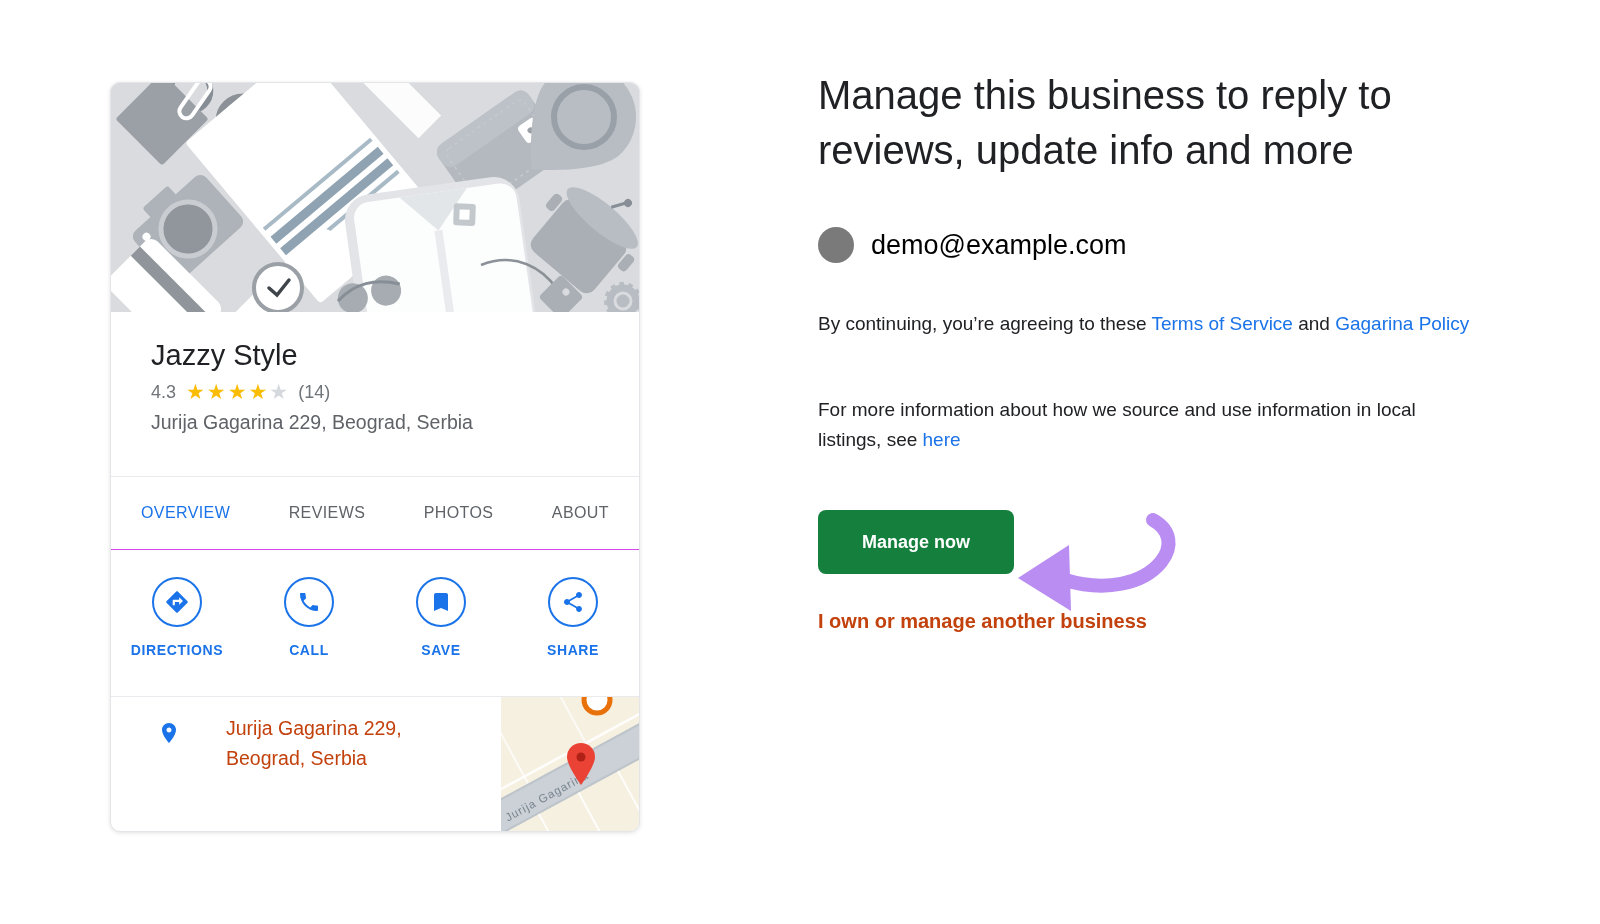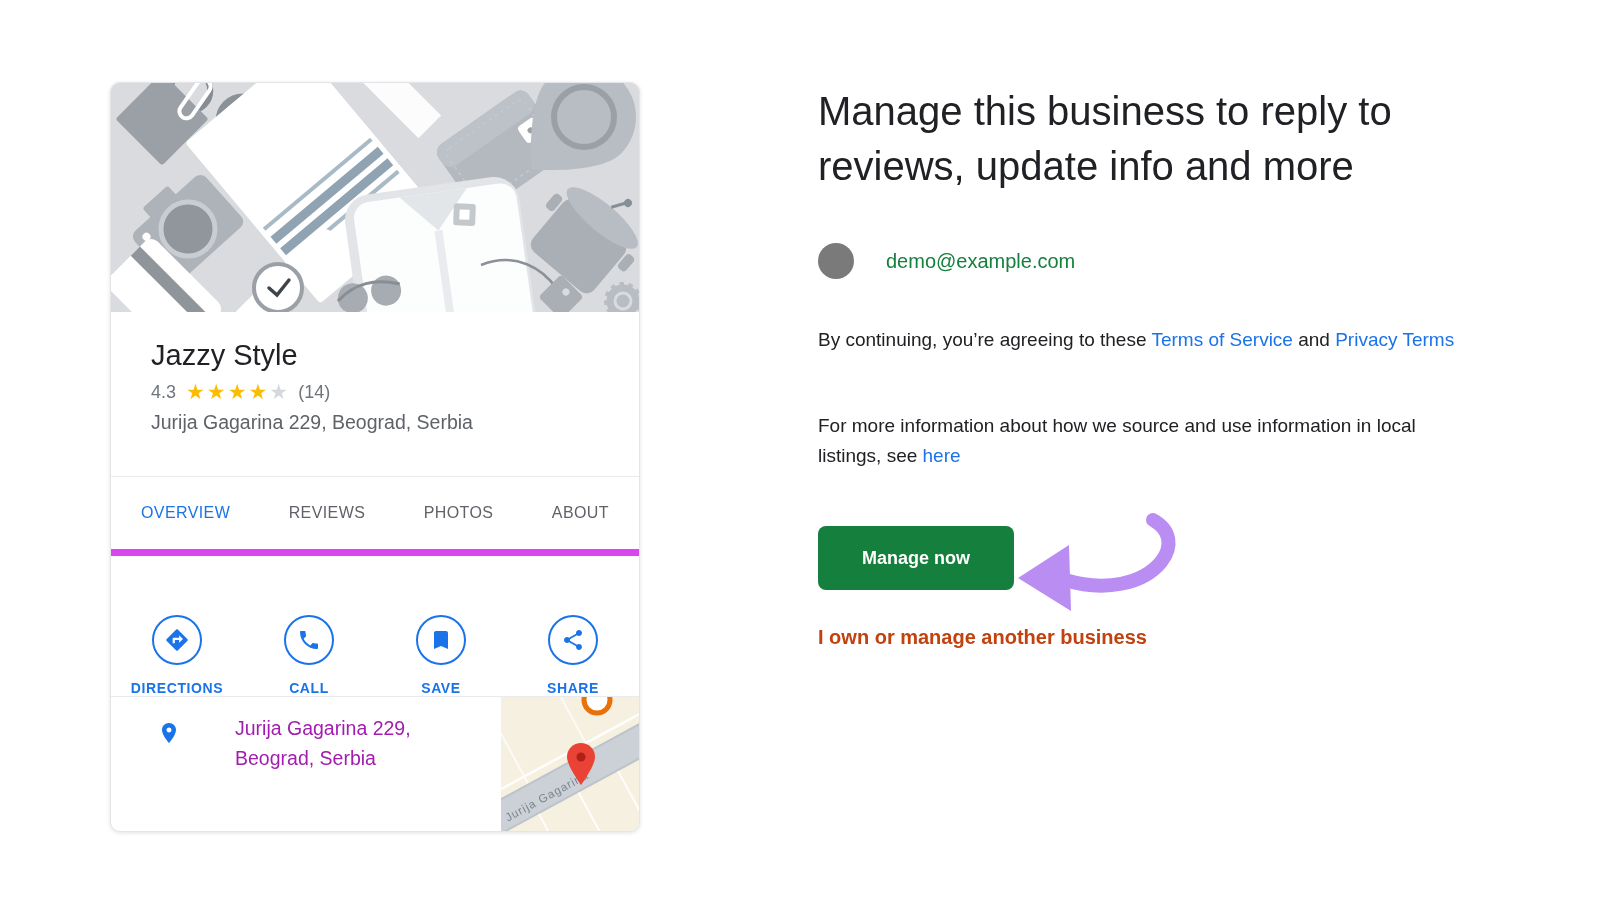--- a/index.html
+++ b/index.html
@@ -22,39 +22,39 @@
   .star.filled{color:#fbbc04;}
   .review-count{font-size:18px;color:#70757a;margin-left:8px;}
   .biz-addr{margin-top:8px;font-size:19.5px;color:#5f6368;}
   .tabs{
     height:73px;box-sizing:border-box;border-top:1px solid #e8eaed;
     display:flex;align-items:center;justify-content:space-between;padding:0 30px;
   }
   .tab{font-size:16px;font-weight:400;letter-spacing:.4px;color:#5f6368;cursor:pointer;}
   .tab.active{color:#1a73e8;}
   .actions{
-    height:147px;box-sizing:border-box;border-top:7px solid #d946ef;
-    display:flex;padding-top:27px;align-items:flex-end;
+    height:147px;box-sizing:border-box;border-top:1px solid #d946ef;
+    display:flex;padding-top:27px;
   }
   .action{flex:1;text-align:center;cursor:pointer;}
   .action-circle{
     width:50px;height:50px;border:2px solid #1a73e8;border-radius:50%;
     margin:0 auto;display:flex;align-items:center;justify-content:center;box-sizing:border-box;
   }
   .action-label{margin-top:15px;font-size:14px;font-weight:700;letter-spacing:.6px;color:#1a73e8;}
   .location{height:137px;box-sizing:border-box;border-top:1px solid #e8eaed;position:relative;}
   .loc-pin{position:absolute;left:46px;top:20px;}
-  .loc-text{position:absolute;left:124px;top:16px;font-size:19.5px;line-height:30px;color:#a21caf;}
+  .loc-text{position:absolute;left:115px;top:16px;font-size:19.5px;line-height:30px;color:#c2410c;}
   .mini-map{position:absolute;right:0;top:0;width:138px;height:100%;cursor:pointer;}
   
-  .panel{position:absolute;left:818px;top:84px;width:660px;}
+  .panel{position:absolute;left:818px;top:68px;width:660px;}
   .headline{font-size:40px;line-height:55px;font-weight:400;color:#202124;margin:0;}
   .account{display:flex;align-items:center;margin-top:49px;}
   .avatar{width:36px;height:36px;border-radius:50%;background:#7a7a7a;flex:0 0 36px;}
-  .email{margin-left:32px;font-size:20px;color:#15803d;}
+  .email{margin-left:17px;font-size:27px;color:#000000;}
   .para{font-size:19px;line-height:30px;color:#202124;margin:0;}
   .terms{margin-top:46px;}
   .moreinfo{margin-top:56px;width:645px;}
   .link{color:#1a73e8;text-decoration:none;cursor:pointer;}
   .manage-btn{
     display:inline-block;margin-top:55px;height:64px;line-height:52px;padding:0 44px;
     background:#15803d;border:none;border-radius:8px;color:#fff;
     font-family:"Liberation Sans",sans-serif;font-size:18px;font-weight:700;cursor:pointer;
   }
   .secondary-link{
@@ -261,21 +261,21 @@
 </section>
 
 <section class="panel">
   <h1 class="headline">Manage this business to reply to reviews, update info and more</h1>
 
   <div class="account">
     <span class="avatar"></span>
     <span class="email">demo@example.com</span>
   </div>
 
-  <p class="para terms"><span>By continuing, you’re agreeing to these </span><a class="link">Terms of Service</a><span> and </span><a class="link">Privacy Terms</a></p>
+  <p class="para terms"><span>By continuing, you’re agreeing to these </span><a class="link">Terms of Service</a><span> and </span><a class="link">Gagarina Policy</a></p>
 
   <p class="para moreinfo"><span>For more information about how we source and use information in local listings, see </span><a class="link">here</a></p>
 
   <button class="manage-btn">Manage now</button>
   <br>
   <a class="secondary-link">I own or manage another business</a>
 </section>
 
 <svg class="arrow-annot" width="175" height="125" viewBox="0 0 175 125">
   <polygon points="13,78 64,45 66,111" fill="#ba8df2"></polygon>

